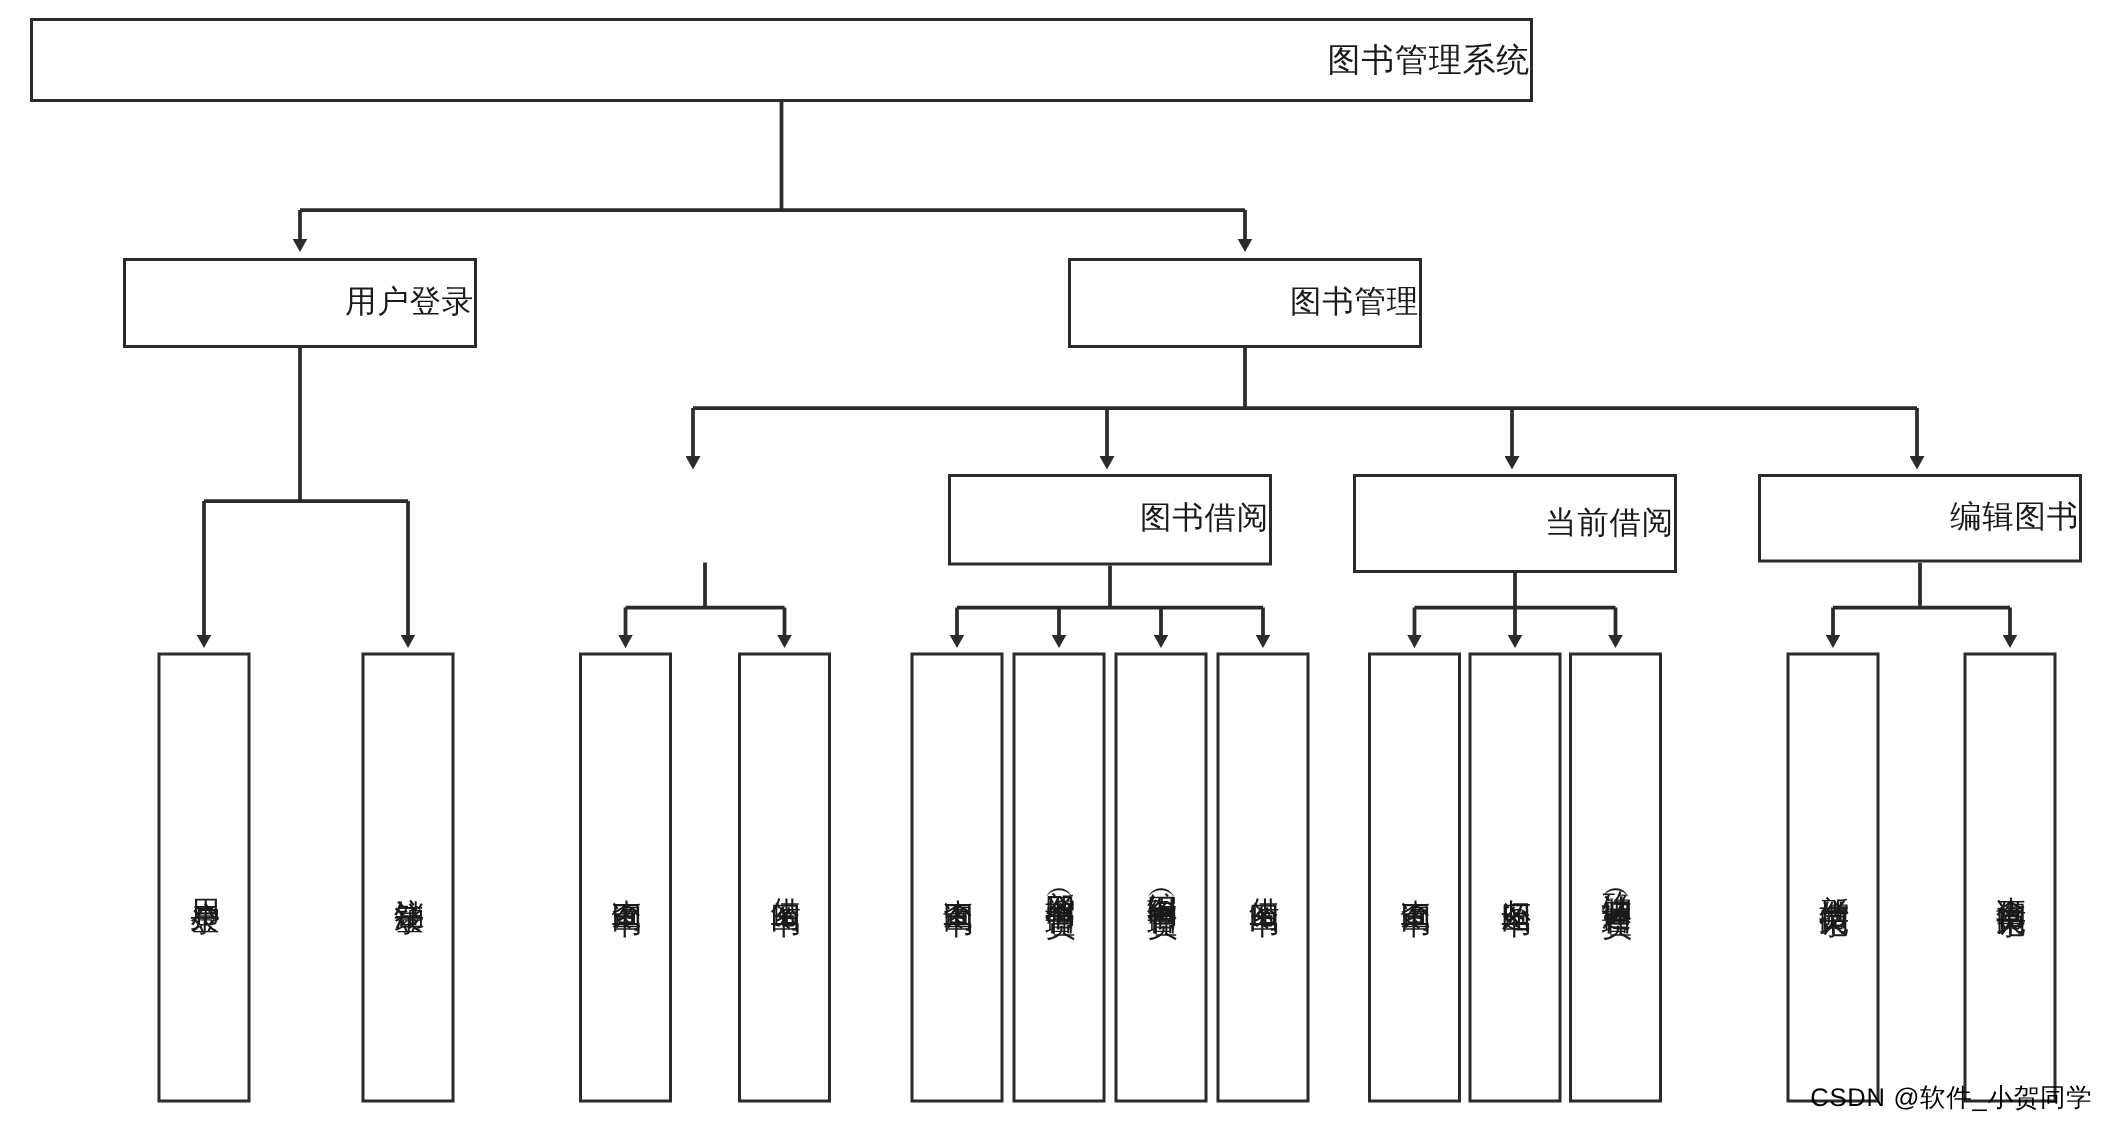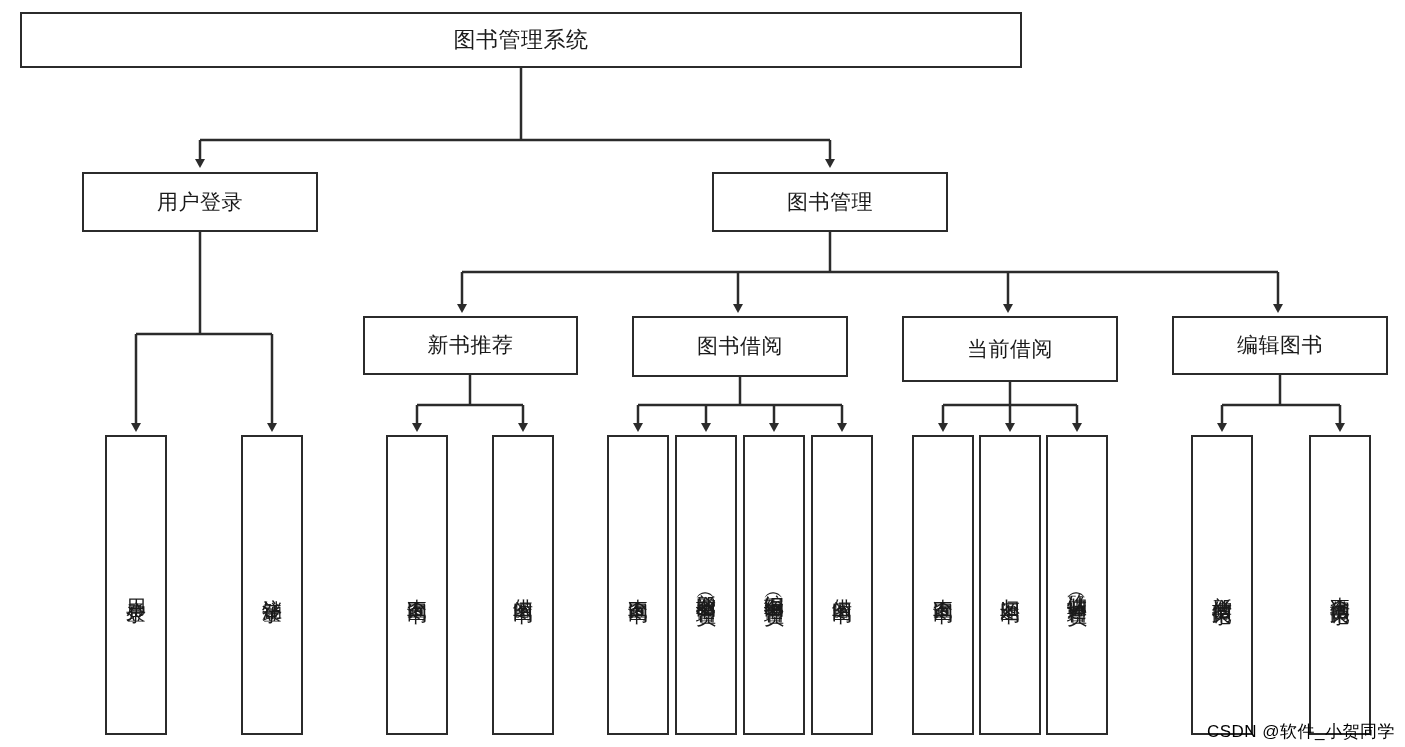--- a/index.html
+++ b/index.html
@@ -26,21 +26,21 @@
     width: 1405px;
     height: 747px;
   }
   .node {
     position: absolute;
     box-sizing: border-box;
     border: 2px solid #2b2b2b;
     background: #ffffff;
     display: flex;
     align-items: center;
-    justify-content: center;
+    justify-content: flex-end;
     color: #1a1a1a;
   }
   .node .label {
     display: block;
     text-align: center;
     line-height: 1.18;
     letter-spacing: 0.5px;
   }
   .node.horizontal .label {
     font-size: 21px;
@@ -143,23 +143,20 @@
     <span class="label">图书管理系统</span>
   </div>
 
   <div class="node horizontal" style="left:82px; top:172px; width:236px; height:60px;">
     <span class="label">用户登录</span>
   </div>
   <div class="node horizontal" style="left:712px; top:172px; width:236px; height:60px;">
     <span class="label">图书管理</span>
   </div>
 
-  <div class="node horizontal" style="left:363px; top:316px; width:215px; height:59px;">
-    <span class="label">新书推荐</span>
-  </div>
   <div class="node horizontal" style="left:632px; top:316px; width:216px; height:61px;">
     <span class="label">图书借阅</span>
   </div>
   <div class="node horizontal" style="left:902px; top:316px; width:216px; height:66px;">
     <span class="label">当前借阅</span>
   </div>
   <div class="node horizontal" style="left:1172px; top:316px; width:216px; height:59px;">
     <span class="label">编辑图书</span>
   </div>
 

